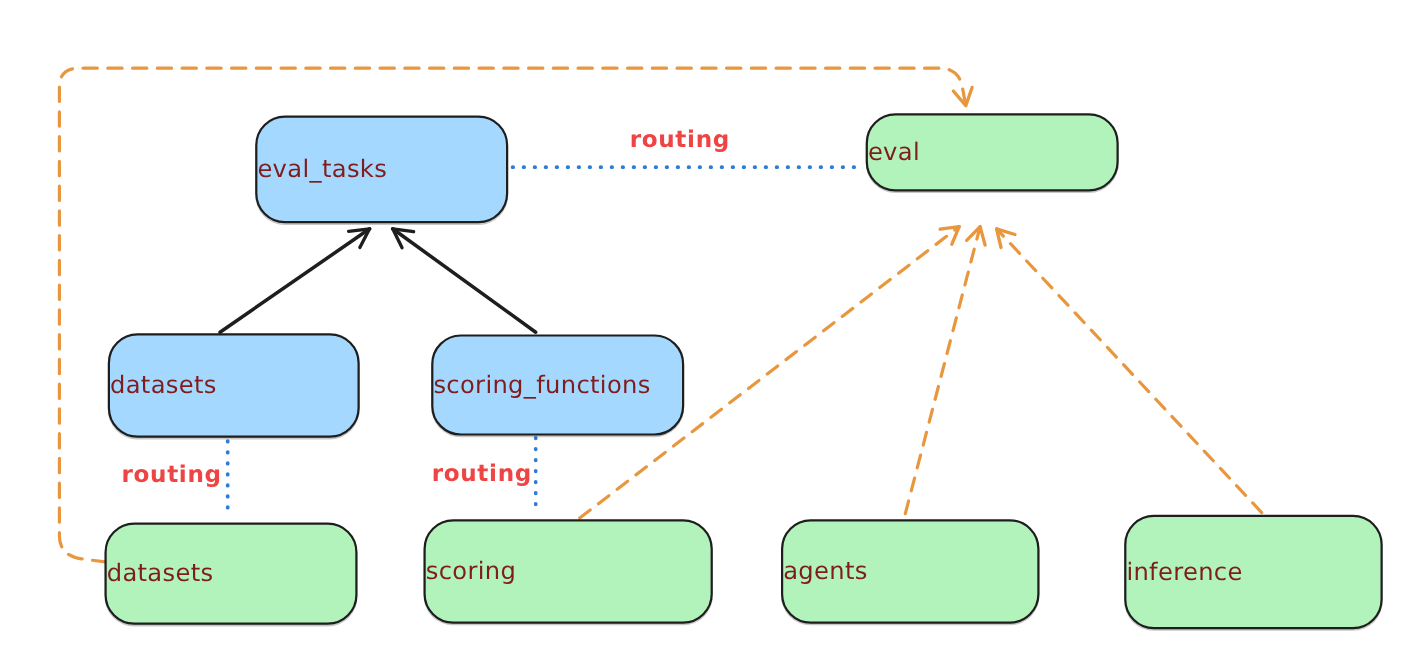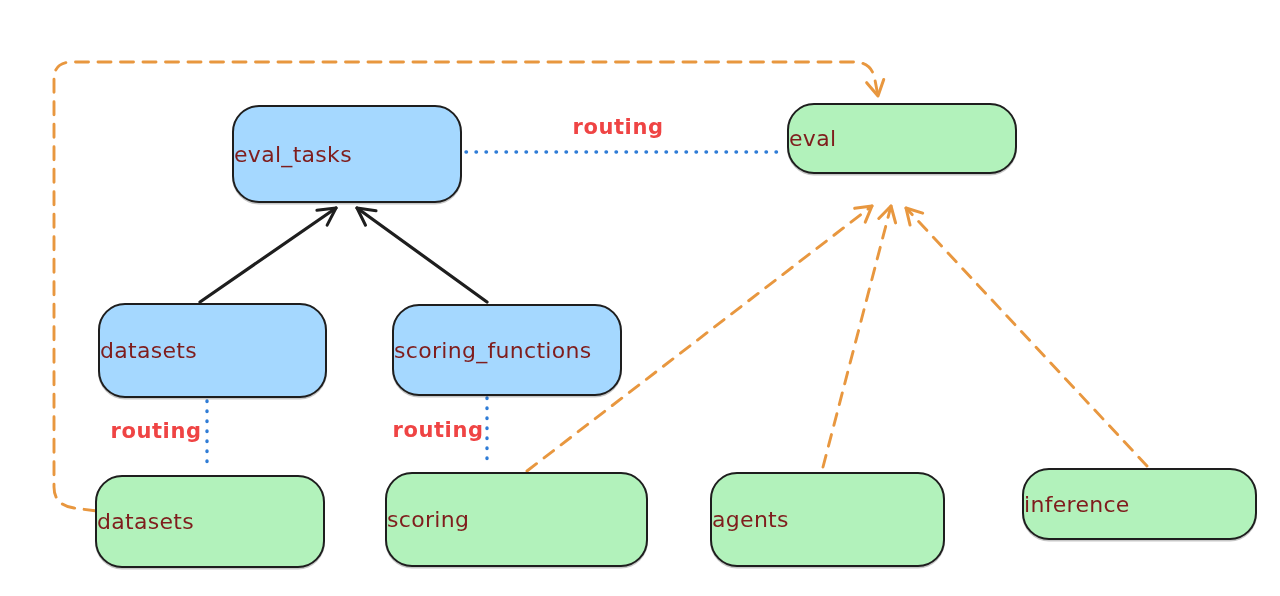--- a/index.html
+++ b/index.html
@@ -80,21 +80,21 @@
   </div>
 
   <div class="node green" style="left:385px;top:472px;width:263px;height:95px">
     <span>scoring</span>
   </div>
 
   <div class="node green" style="left:710px;top:472px;width:235px;height:95px">
     <span>agents</span>
   </div>
 
-  <div class="node green" style="left:1022px;top:468px;width:235px;height:72px">
+  <div class="node green" style="left:1022px;top:468px;width:235px;height:104px">
     <span>inference</span>
   </div>
 
   <div class="edge-label" style="left:568px;top:115px;width:100px">routing</div>
   <div class="edge-label" style="left:108px;top:419px;width:96px">routing</div>
   <div class="edge-label" style="left:390px;top:418px;width:96px">routing</div>
 
 </div>
 
 </body></html>

